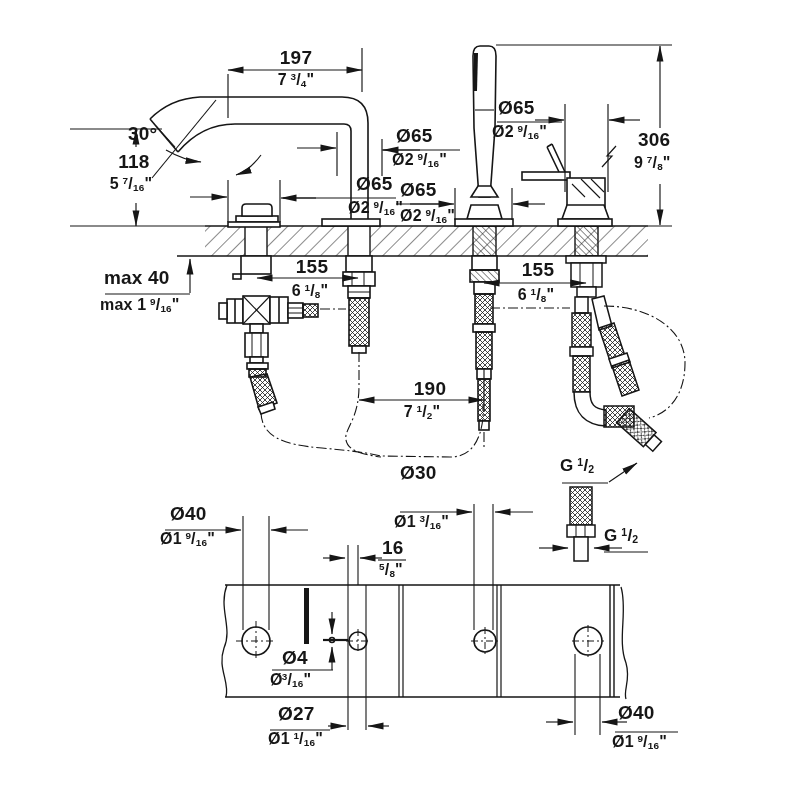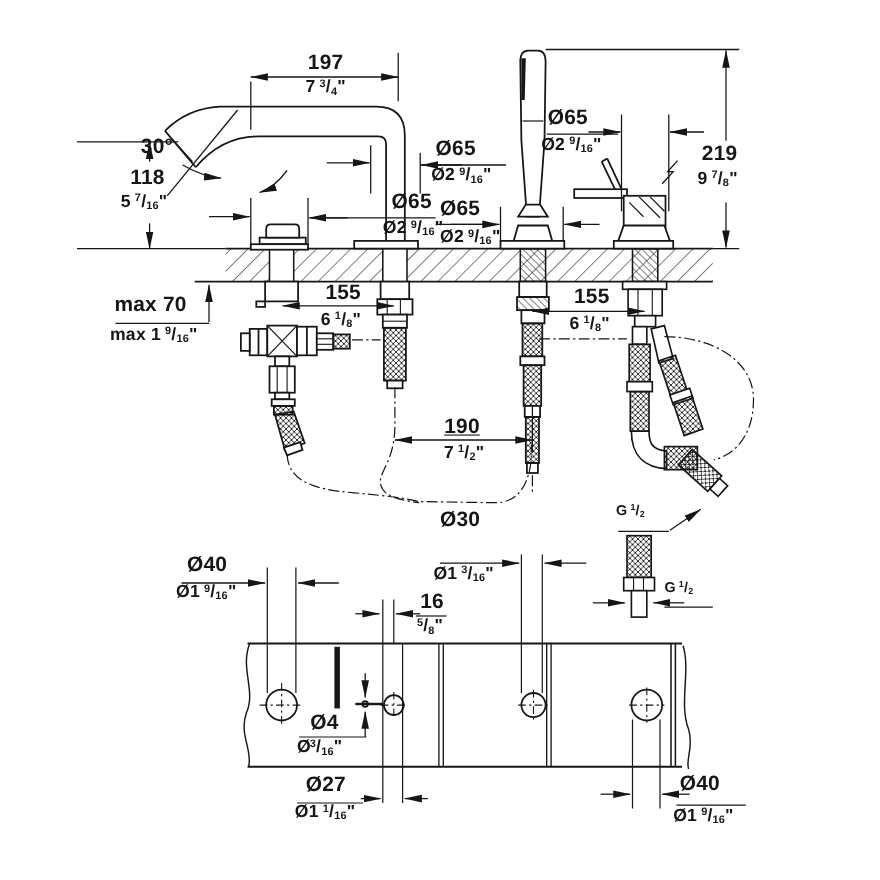--- a/index.html
+++ b/index.html
@@ -2,21 +2,21 @@
 <html><head>
 <meta charset="utf-8">
 <style>
   html,body{margin:0;padding:0;background:#fff;}
   .canvas{position:relative;width:800px;height:800px;background:#fff;overflow:hidden;
           font-family:"Liberation Sans",sans-serif;color:#161616;}
   svg{position:absolute;left:0;top:0;}
   .dim{position:absolute;white-space:nowrap;font-weight:600;letter-spacing:.2px;line-height:1.05;}
   .mm{font-size:19px;text-align:right;}
   .in{font-size:16px;}
-  .md{font-size:13px;}
+  .md{font-size:17px;}
   .ctr{text-align:center;}
   .dim sup{font-size:.62em;vertical-align:.5em;margin-left:-1px;}
   .dim sub{font-size:.62em;vertical-align:-.2em;}
 </style>
 </head>
 <body>
 
 <div class="canvas">
 
 <svg width="800" height="800" viewBox="0 0 800 800">
@@ -259,39 +259,39 @@
       <line x1="627" y1="722" x2="602" y2="722" marker-end="url(#ah)"></line>
     </g>
   </g>
 </svg>
 
 <div class="dim mm ctr" style="left:268px;top:48px;width:56px;">197</div>
 <div class="dim in ctr" style="left:258px;top:72px;width:76px;">7 <sup>3</sup>/<sub>4</sub>"</div>
 <div class="dim mm" style="left:128px;top:124px;">30°</div>
 <div class="dim mm ctr" style="left:108px;top:152px;width:52px;">118</div>
 <div class="dim in ctr" style="left:98px;top:176px;width:66px;">5 <sup>7</sup>/<sub>16</sub>"</div>
-<div class="dim mm" style="left:104px;top:268px;">max 70</div>
+<div class="dim mm" style="left:104px;top:268px;">max 40</div>
 <div class="dim in" style="left:100px;top:297px;">max 1 <sup>9</sup>/<sub>16</sub>"</div>
 
 <div class="dim mm" style="left:356px;top:174px;">Ø65</div>
 <div class="dim in" style="left:348px;top:200px;">Ø2 <sup>9</sup>/<sub>16</sub>"</div>
 <div class="dim mm" style="left:396px;top:126px;">Ø65</div>
 <div class="dim in" style="left:392px;top:152px;">Ø2 <sup>9</sup>/<sub>16</sub>"</div>
 <div class="dim mm" style="left:400px;top:180px;">Ø65</div>
 <div class="dim in" style="left:400px;top:208px;">Ø2 <sup>9</sup>/<sub>16</sub>"</div>
 <div class="dim mm" style="left:498px;top:98px;">Ø65</div>
 <div class="dim in" style="left:492px;top:124px;">Ø2 <sup>9</sup>/<sub>16</sub>"</div>
 
 <div class="dim mm ctr" style="left:284px;top:257px;width:56px;">155</div>
 <div class="dim in ctr" style="left:282px;top:283px;width:56px;">6 <sup>1</sup>/<sub>8</sub>"</div>
 <div class="dim mm ctr" style="left:510px;top:260px;width:56px;">155</div>
 <div class="dim in ctr" style="left:508px;top:287px;width:56px;">6 <sup>1</sup>/<sub>8</sub>"</div>
-<div class="dim mm ctr" style="left:394px;top:379px;width:52px;text-decoration:underline;">190</div>
+<div class="dim mm ctr" style="left:404px;top:379px;width:52px;">190</div>
 <div class="dim in ctr" style="left:394px;top:404px;width:56px;">7 <sup>1</sup>/<sub>2</sub>"</div>
-<div class="dim mm" style="left:638px;top:130px;">219</div>
+<div class="dim mm" style="left:638px;top:130px;">306</div>
 <div class="dim in" style="left:634px;top:155px;">9 <sup>7</sup>/<sub>8</sub>"</div>
 
 <div class="dim md" style="left:560px;top:457px;">G <sup>1</sup>/<sub>2</sub></div>
 <div class="dim md" style="left:604px;top:527px;">G <sup>1</sup>/<sub>2</sub></div>
 
 <div class="dim mm" style="left:170px;top:504px;">Ø40</div>
 <div class="dim in" style="left:160px;top:531px;">Ø1 <sup>9</sup>/<sub>16</sub>"</div>
 <div class="dim mm" style="left:400px;top:463px;">Ø30</div>
 <div class="dim in" style="left:394px;top:514px;">Ø1 <sup>3</sup>/<sub>16</sub>"</div>
 <div class="dim mm" style="left:382px;top:538px;">16</div>

